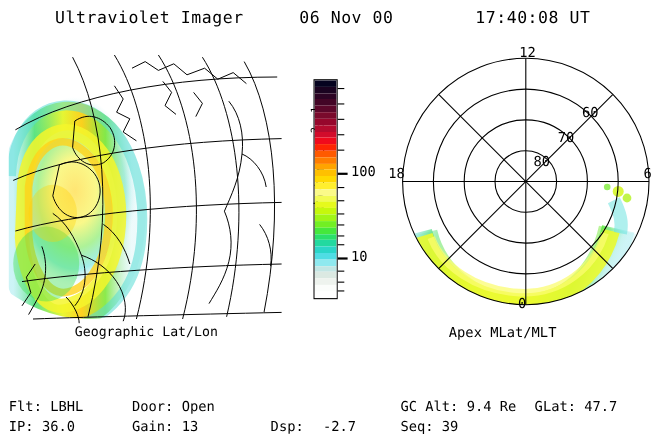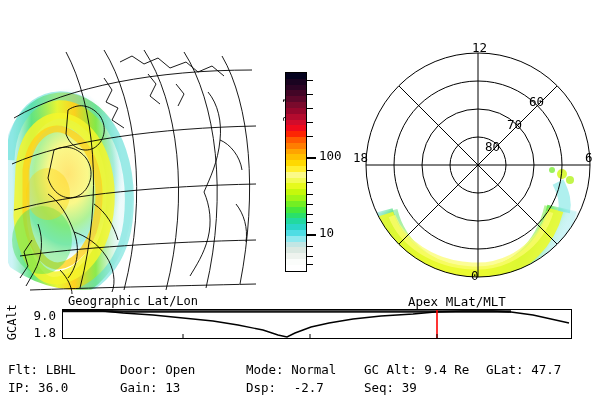--- a/index.html
+++ b/index.html
@@ -164,20 +164,25 @@
     white-space: nowrap;
   }
   .st-key { }
   .st-val { }
 </style>
 </head>
 <body>
 
 <div id="app">
 
+  <div id="header" class="abs">
+    <div class="htext" id="title-text">Ultraviolet Imager</div>
+    <div class="htext" id="date-text">06 Nov 00</div>
+    <div class="htext" id="time-text">17:40:08 UT</div>
+  </div>
 
   <div id="globe-panel" class="abs">
     <svg id="globe-svg" width="250" height="250" viewBox="0 0 250 250">
       <defs>
         <radialGradient id="auroraGradA" cx="50%" cy="50%" r="50%">
           <stop offset="0%" stop-color="#ffd000" stop-opacity="1"></stop>
           <stop offset="35%" stop-color="#f6f32a" stop-opacity="1"></stop>
           <stop offset="60%" stop-color="#63e63a" stop-opacity="0.95"></stop>
           <stop offset="82%" stop-color="#2fd8cf" stop-opacity="0.8"></stop>
           <stop offset="100%" stop-color="#bfeef0" stop-opacity="0"></stop>
@@ -353,55 +358,32 @@
     <div class="polar-lbl" style="left:119px; top:226px;">0</div>
 
     <div class="polar-lbl" style="left:177px; top:52px;">60</div>
     <div class="polar-lbl" style="left:155px; top:75px;text-align:center;">70</div>
     <div class="polar-lbl" style="left:133px; top:97px;">80</div>
   </div>
 
   <div id="geo-label" class="abs">Geographic Lat/Lon</div>
   <div id="apex-label" class="abs">Apex MLat/MLT</div>
 
-  <div id="orbit-panel" class="abs">
-    <div id="gcalt-axis-title">Alt</div>
-    <div id="gcalt-axis-title2">GC</div>
-    <div class="gc-ytick" style="top:2px;">9.0</div>
-    <div class="gc-ytick" style="top:19px;">1.8</div>
-
-    <div id="orbit-box">
-      <svg id="orbit-svg" width="508" height="28" viewBox="0 0 508 28" preserveAspectRatio="none">
-        <path d="M0,1 L40,1 L60,3 L90,5 L120,8 L150,11 L175,15 L200,20 L215,25 L224,27
-                 L232,23 L248,17 L266,13 L290,9 L318,6 L350,4 L372,2 L400,1 L430,1
-                 L448,2 L470,5 L488,9 L506,13" fill="none" stroke="#000000" stroke-width="1.4"></path>
-        <path d="M0,1 L40,1 L60,1.5 L120,1.5 L200,1.5 L230,1.5 L372,1.5 L430,1.5 L448,1.5" fill="none" stroke="#000000" stroke-width="2.4" opacity="0.9"></path>
-        <line x1="374" y1="0" x2="374" y2="28" stroke="#ff0000" stroke-width="1.6"></line>
-        <line x1="120" y1="24" x2="120" y2="28" stroke="#000000" stroke-width="1"></line>
-        <line x1="247" y1="24" x2="247" y2="28" stroke="#000000" stroke-width="1"></line>
-        <line x1="374" y1="24" x2="374" y2="28" stroke="#000000" stroke-width="1"></line>
-      </svg>
-    </div>
-  </div>
 
 
   <div id="status" class="abs">
 
     <div class="st-item" style="left:8px;   top:0px;">
       <span class="st-key">Flt:</span>
       <span class="st-val">LBHL</span>
     </div>
     <div class="st-item" style="left:120px; top:0px;">
       <span class="st-key">Door:</span>
       <span class="st-val">Open</span>
     </div>
-    <div class="st-item" style="left:246px; top:0px;">
-      <span class="st-key">Mode:</span>
-      <span class="st-val">Normal</span>
-    </div>
     <div class="st-item" style="left:364px; top:0px;">
       <span class="st-key">GC Alt:</span>
       <span class="st-val">9.4 Re</span>
     </div>
     <div class="st-item" style="left:486px; top:0px;">
       <span class="st-key">GLat:</span>
       <span class="st-val">47.7</span>
     </div>
 
     <div class="st-item" style="left:8px;   top:18px;">

